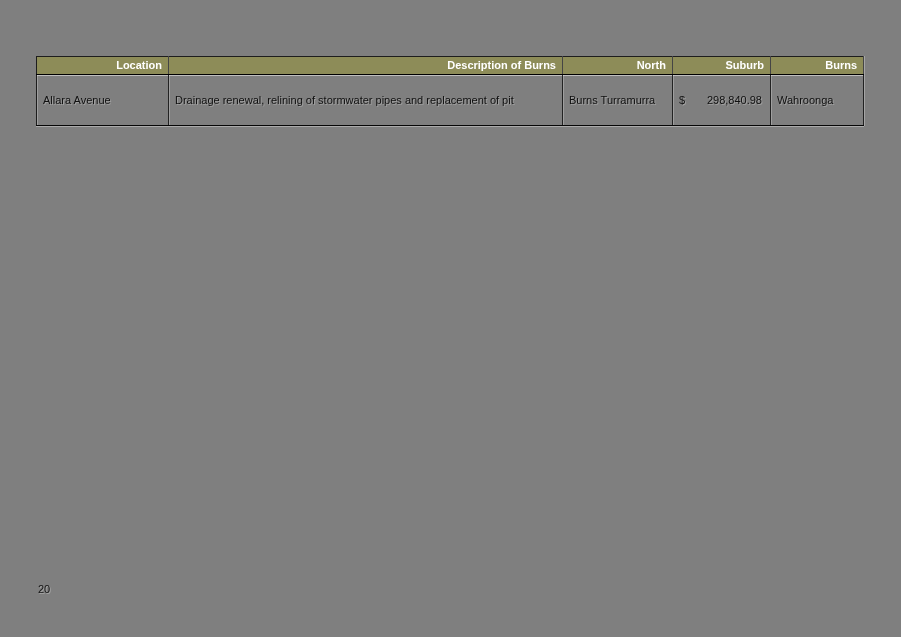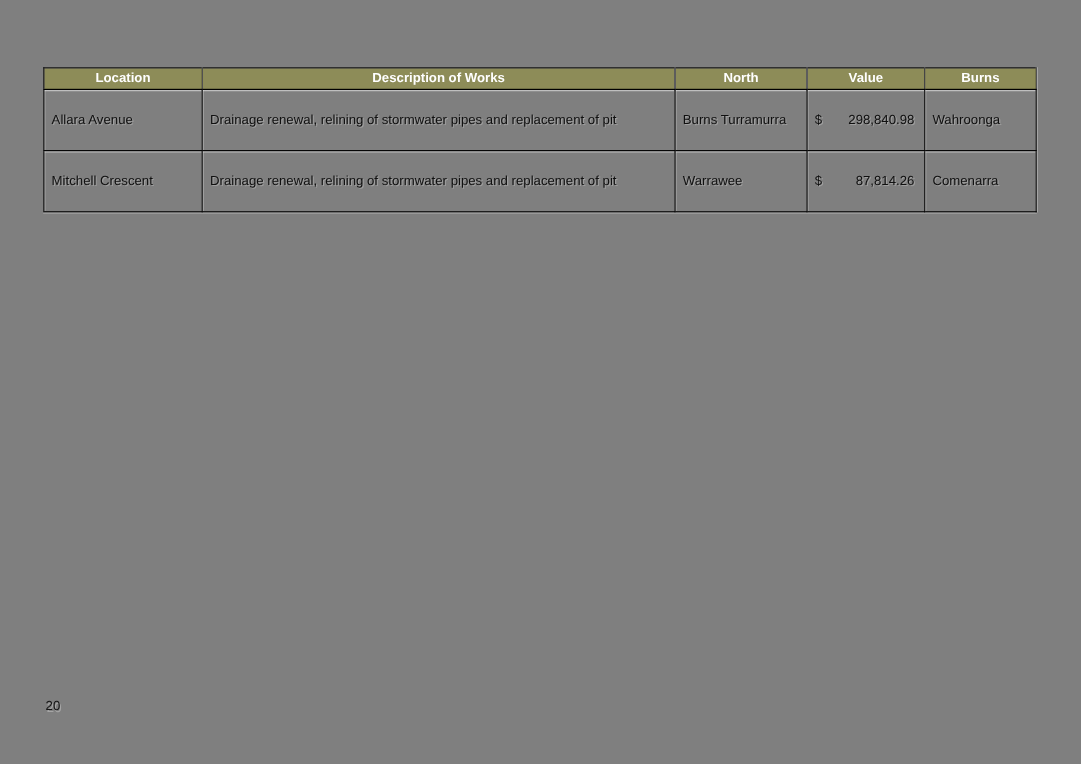--- a/index.html
+++ b/index.html
@@ -21,21 +21,21 @@
     table-layout: fixed;
     width: 827px;
     border: 1px solid #1d1d1d;
     box-shadow: 0 1px 0 rgba(255,255,255,0.35), 1px 0 0 rgba(255,255,255,0.3);
   }
   th {
     background: #8d8c58;
     color: #ffffff;
     font-size: 11px;
     font-weight: bold;
-    text-align: center;
+    text-align: right;
     height: 18px;
     padding: 1px 6px 2px 6px;
     border-right: 1px solid rgba(0,0,0,0.45);
     border-bottom: 1px solid #000;
     white-space: nowrap;
     overflow: hidden;
   }
   td {
     color: #101010;
     font-size: 11px;
@@ -72,49 +72,37 @@
     <colgroup>
       <col style="width:132px">
       <col style="width:394px">
       <col style="width:110px">
       <col style="width:98px">
       <col style="width:93px">
     </colgroup>
     <thead>
       <tr>
         <th>Location</th>
-        <th>Description of Works</th>
+        <th>Description of Burns</th>
         <th>North</th>
-        <th>Value</th>
+        <th>Suburb</th>
         <th>Burns</th>
       </tr>
     </thead>
     <tbody>
       <tr>
         <td>Allara Avenue</td>
         <td>Drainage renewal, relining of stormwater pipes and replacement of pit</td>
         <td>Burns Turramurra</td>
         <td class="value-cell">
           <div class="val-wrap">
             <span>$</span>
             <span>298,840.98</span>
           </div>
         </td>
         <td>Wahroonga</td>
       </tr>
-      <tr>
-        <td>Mitchell Crescent</td>
-        <td>Drainage renewal, relining of stormwater pipes and replacement of pit</td>
-        <td>Warrawee</td>
-        <td class="value-cell">
-          <div class="val-wrap">
-            <span>$</span>
-            <span>87,814.26</span>
-          </div>
-        </td>
-        <td>Comenarra</td>
-      </tr>
     </tbody>
   </table>
 
   <div class="page-number">20</div>
 
 </div>
 
 </body></html>

